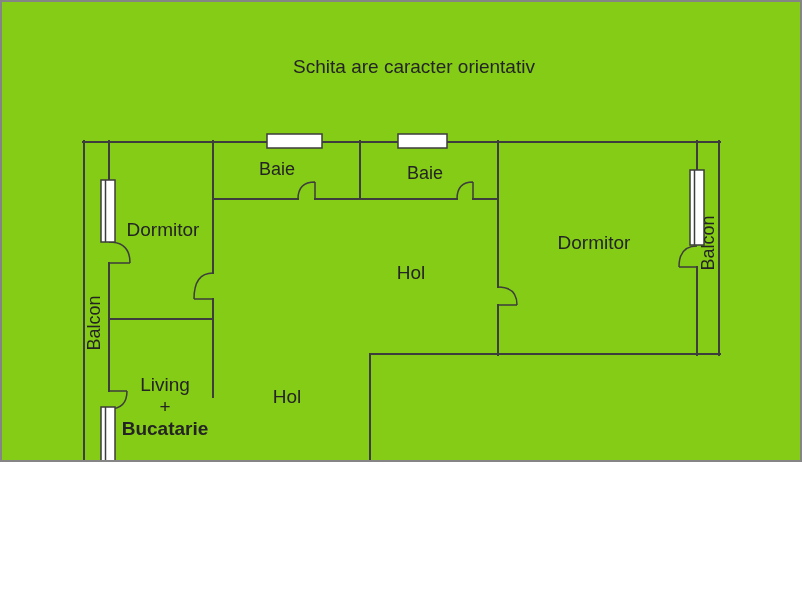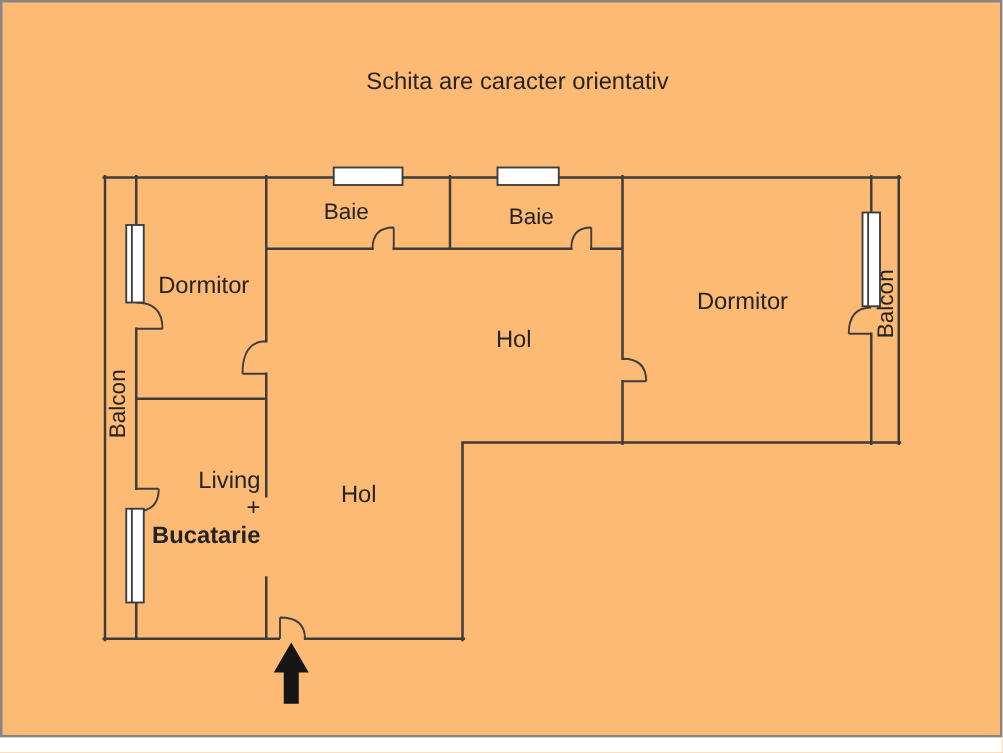--- a/index.html
+++ b/index.html
@@ -1,41 +1,41 @@
 <!DOCTYPE html>
 <html><head>
 <meta charset="utf-8">
 <style>
   html,body{margin:0;padding:0;background:#ffffff;}
   #canvas{
     position:relative;
-    width:802px;height:590px;
+    width:802px;height:462px;
     box-sizing:border-box;
-    background:#fdba74;
+    background:#84cc16;
     border:2px solid var(--border-color,#858585);
     overflow:hidden;
     font-family:"Liberation Sans", sans-serif;
   }
   #plan-svg{position:absolute;left:0;top:0;width:798px;height:598px;}
   .lbl{
     position:absolute;
     transform:translate(-50%,-50%);
     color:var(--text-color,#242424);
     font-size:19px;
     white-space:nowrap;
     line-height:1.1;
   }
   .lbl.small{font-size:18px;}
   .lbl.vertical{transform:translate(-50%,-50%) rotate(-90deg);}
   #living-block{
     position:absolute;
     transform:translate(-50%,-50%);
     color:var(--text-color,#242424);
     font-size:19px;
-    text-align:right;
+    text-align:center;
     line-height:22px;
     white-space:nowrap;
   }
   #title-label{font-size:19px;}
 </style>
 </head>
 <body>
 
 <div id="canvas" style="--text-color: #242424; --border-color: #858585;">
 

